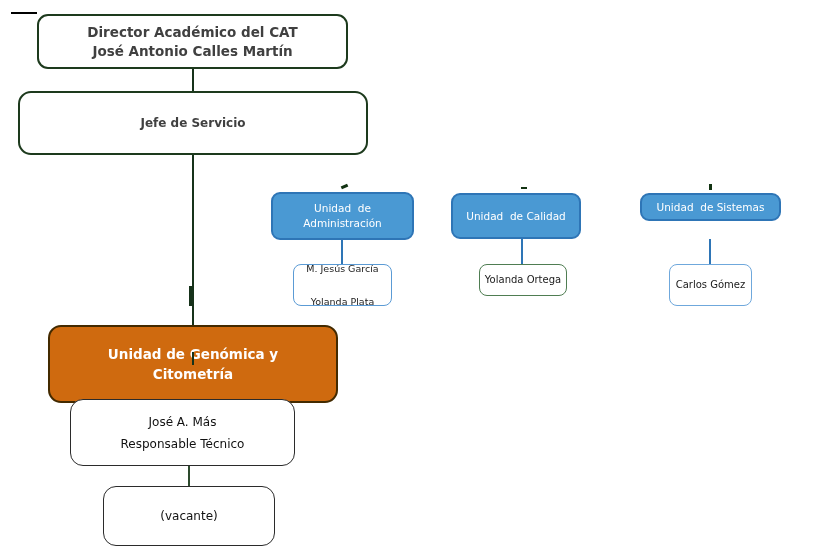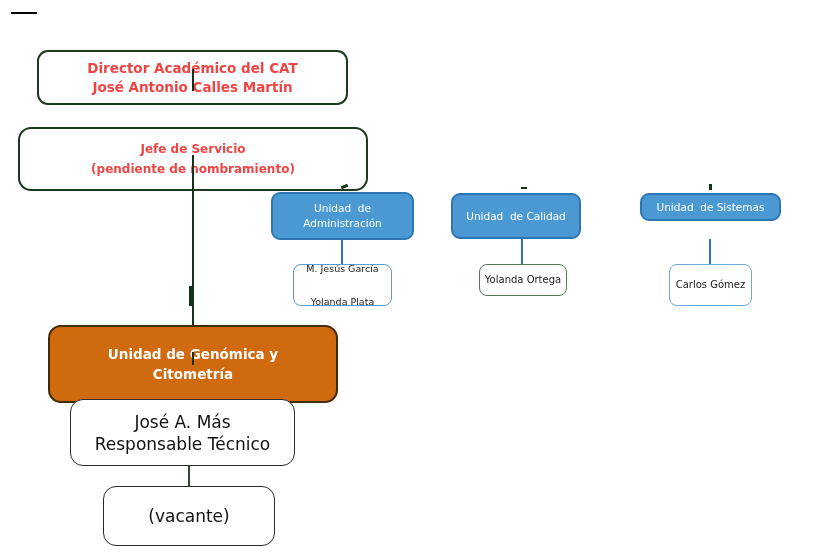--- a/index.html
+++ b/index.html
@@ -9,21 +9,21 @@
   }
   .node {
     position:absolute; box-sizing:border-box;
     display:flex; flex-direction:column; align-items:center; justify-content:center;
     text-align:center;
   }
   .node .ln { display:block; white-space:pre-wrap; }
 
   
   .green-frame { background:#ffffff; border:2px solid #1d3a1d; border-radius:11px; }
-  .title-text { font-weight:bold; color:#ef4444; font-size:13.5px; line-height:19px;margin-top:36px; }
+  .title-text { font-weight:bold; color:#404040; font-size:13.5px; line-height:19px; }
 
   
   .blue-unit {
     background:#4a99d3; border:2px solid #2e75b6; border-radius:9px;
     color:#ffffff; font-size:10.5px; line-height:15px;
   }
 
   
   .staff { background:#ffffff; border-radius:8px; color:#1a1a1a; }
   .staff-blue  { border:1.5px solid #5b9bd5; }
@@ -33,21 +33,21 @@
   .staff-md { font-size:10px;   line-height:14px; }
 
   
   .orange-unit {
     background:#cf6a0f; border:2px solid #432a00; border-radius:13px;
     color:#ffffff; font-weight:bold; font-size:13.5px; line-height:20px;
   }
 
   
   .black-frame { background:#ffffff; border:1.5px solid #2b2b2b; border-radius:13px;
-    color:#111111; font-size:17px; line-height:22px; }
+    color:#111111; font-size:12px; line-height:22px; }
 
   .conn { position:absolute; }
   .conn-green { background:#16321a; }
   .conn-blue  { background:#2e75b6; }
   .mark { position:absolute; background:#123312; }
 </style>
 </head>
 <body>
 
 <div class="canvas">
@@ -56,21 +56,20 @@
 
   <div class="node green-frame title-text" style="left:37px; top:14px; width:311px; height:55px;">
     <span class="ln">Director Académico del CAT</span>
     <span class="ln">José Antonio Calles Martín</span>
   </div>
 
   <div class="conn conn-green" style="left:192px; top:69px; width:2px; height:22px;"></div>
 
   <div class="node green-frame title-text" style="left:18px; top:91px; width:350px; height:64px; border-radius:13px; font-size:12px; line-height:20px;">
     <span class="ln">Jefe de Servicio</span>
-    <span class="ln">(pendiente de nombramiento)</span>
   </div>
 
   <div class="conn conn-green" style="left:192px; top:155px; width:2px; height:170px;"></div>
   <div class="conn conn-green" style="left:189px; top:286px; width:3px; height:20px;"></div>
 
   <div class="mark" style="left:341px; top:185px; width:7px; height:3px; transform:rotate(-25deg);"></div>
   <div class="mark" style="left:521px; top:187px; width:6px; height:2px;"></div>
   <div class="mark" style="left:709px; top:184px; width:3px; height:6px;"></div>
 
   <div class="node blue-unit" style="left:271px; top:192px; width:143px; height:48px;">

